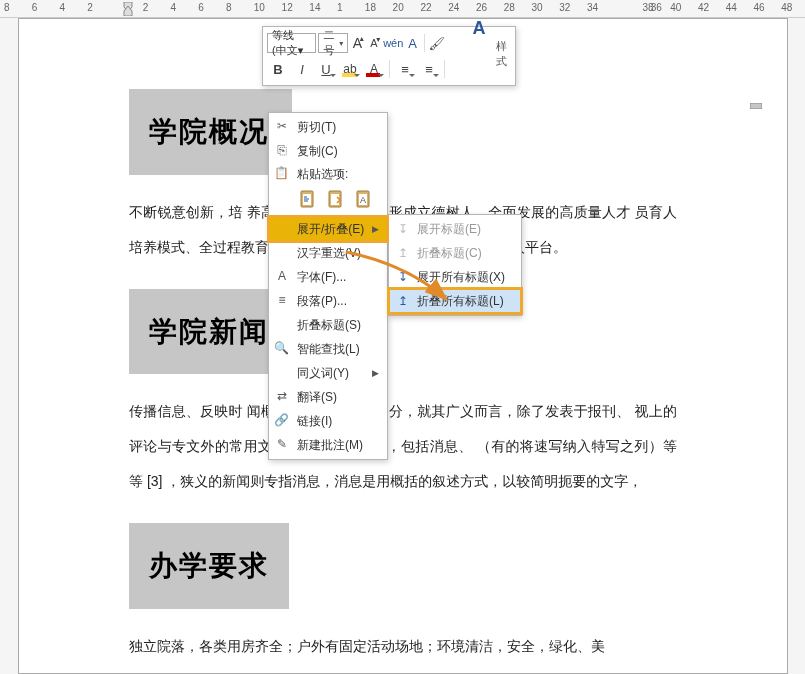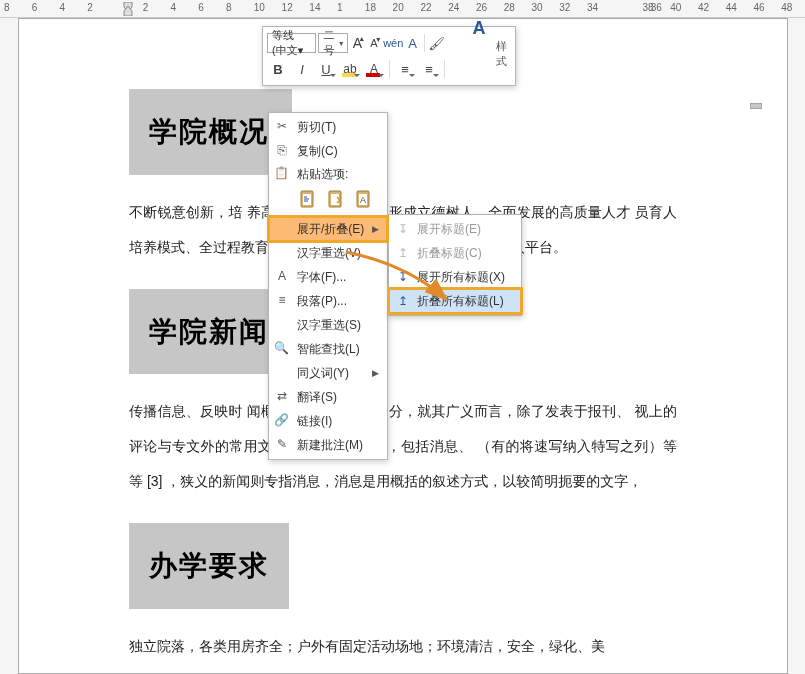--- a/index.html
+++ b/index.html
@@ -148,21 +148,21 @@
     display:flex; gap:4px; padding: 2px 6px 6px 26px;
   }
   .paste-ic {
     width: 24px; height: 24px;
     display:flex; align-items:center; justify-content:center;
     border:1px solid transparent;
   }
   .ctx-item.highlight {
     outline: 3px solid #f0a828;
     outline-offset: -1px;
-    background: #fdba74;
+    background: #eab308;
     z-index: 2;
   }
 
   
   .sub-menu {
     position: absolute;
     top: 214px; left: 388px;
     width: 134px;
     background: #fff;
     border: 1px solid #b5b5b5;
@@ -374,21 +374,21 @@
   </div>
   <div class="ctx-item">
     <span class="ic">A</span>
     <span>字体(F)...</span>
   </div>
   <div class="ctx-item">
     <span class="ic">≡</span>
     <span>段落(P)...</span>
   </div>
   <div class="ctx-item">
-    <span>汉字重选(S)</span>
+    <span>折叠标题(S)</span>
   </div>
   <div class="ctx-item">
     <span class="ic">🔍</span>
     <span>智能查找(L)</span>
   </div>
   <div class="ctx-item">
     <span>同义词(Y)</span>
     <span class="arrow">▶</span>
   </div>
   <div class="ctx-item">

